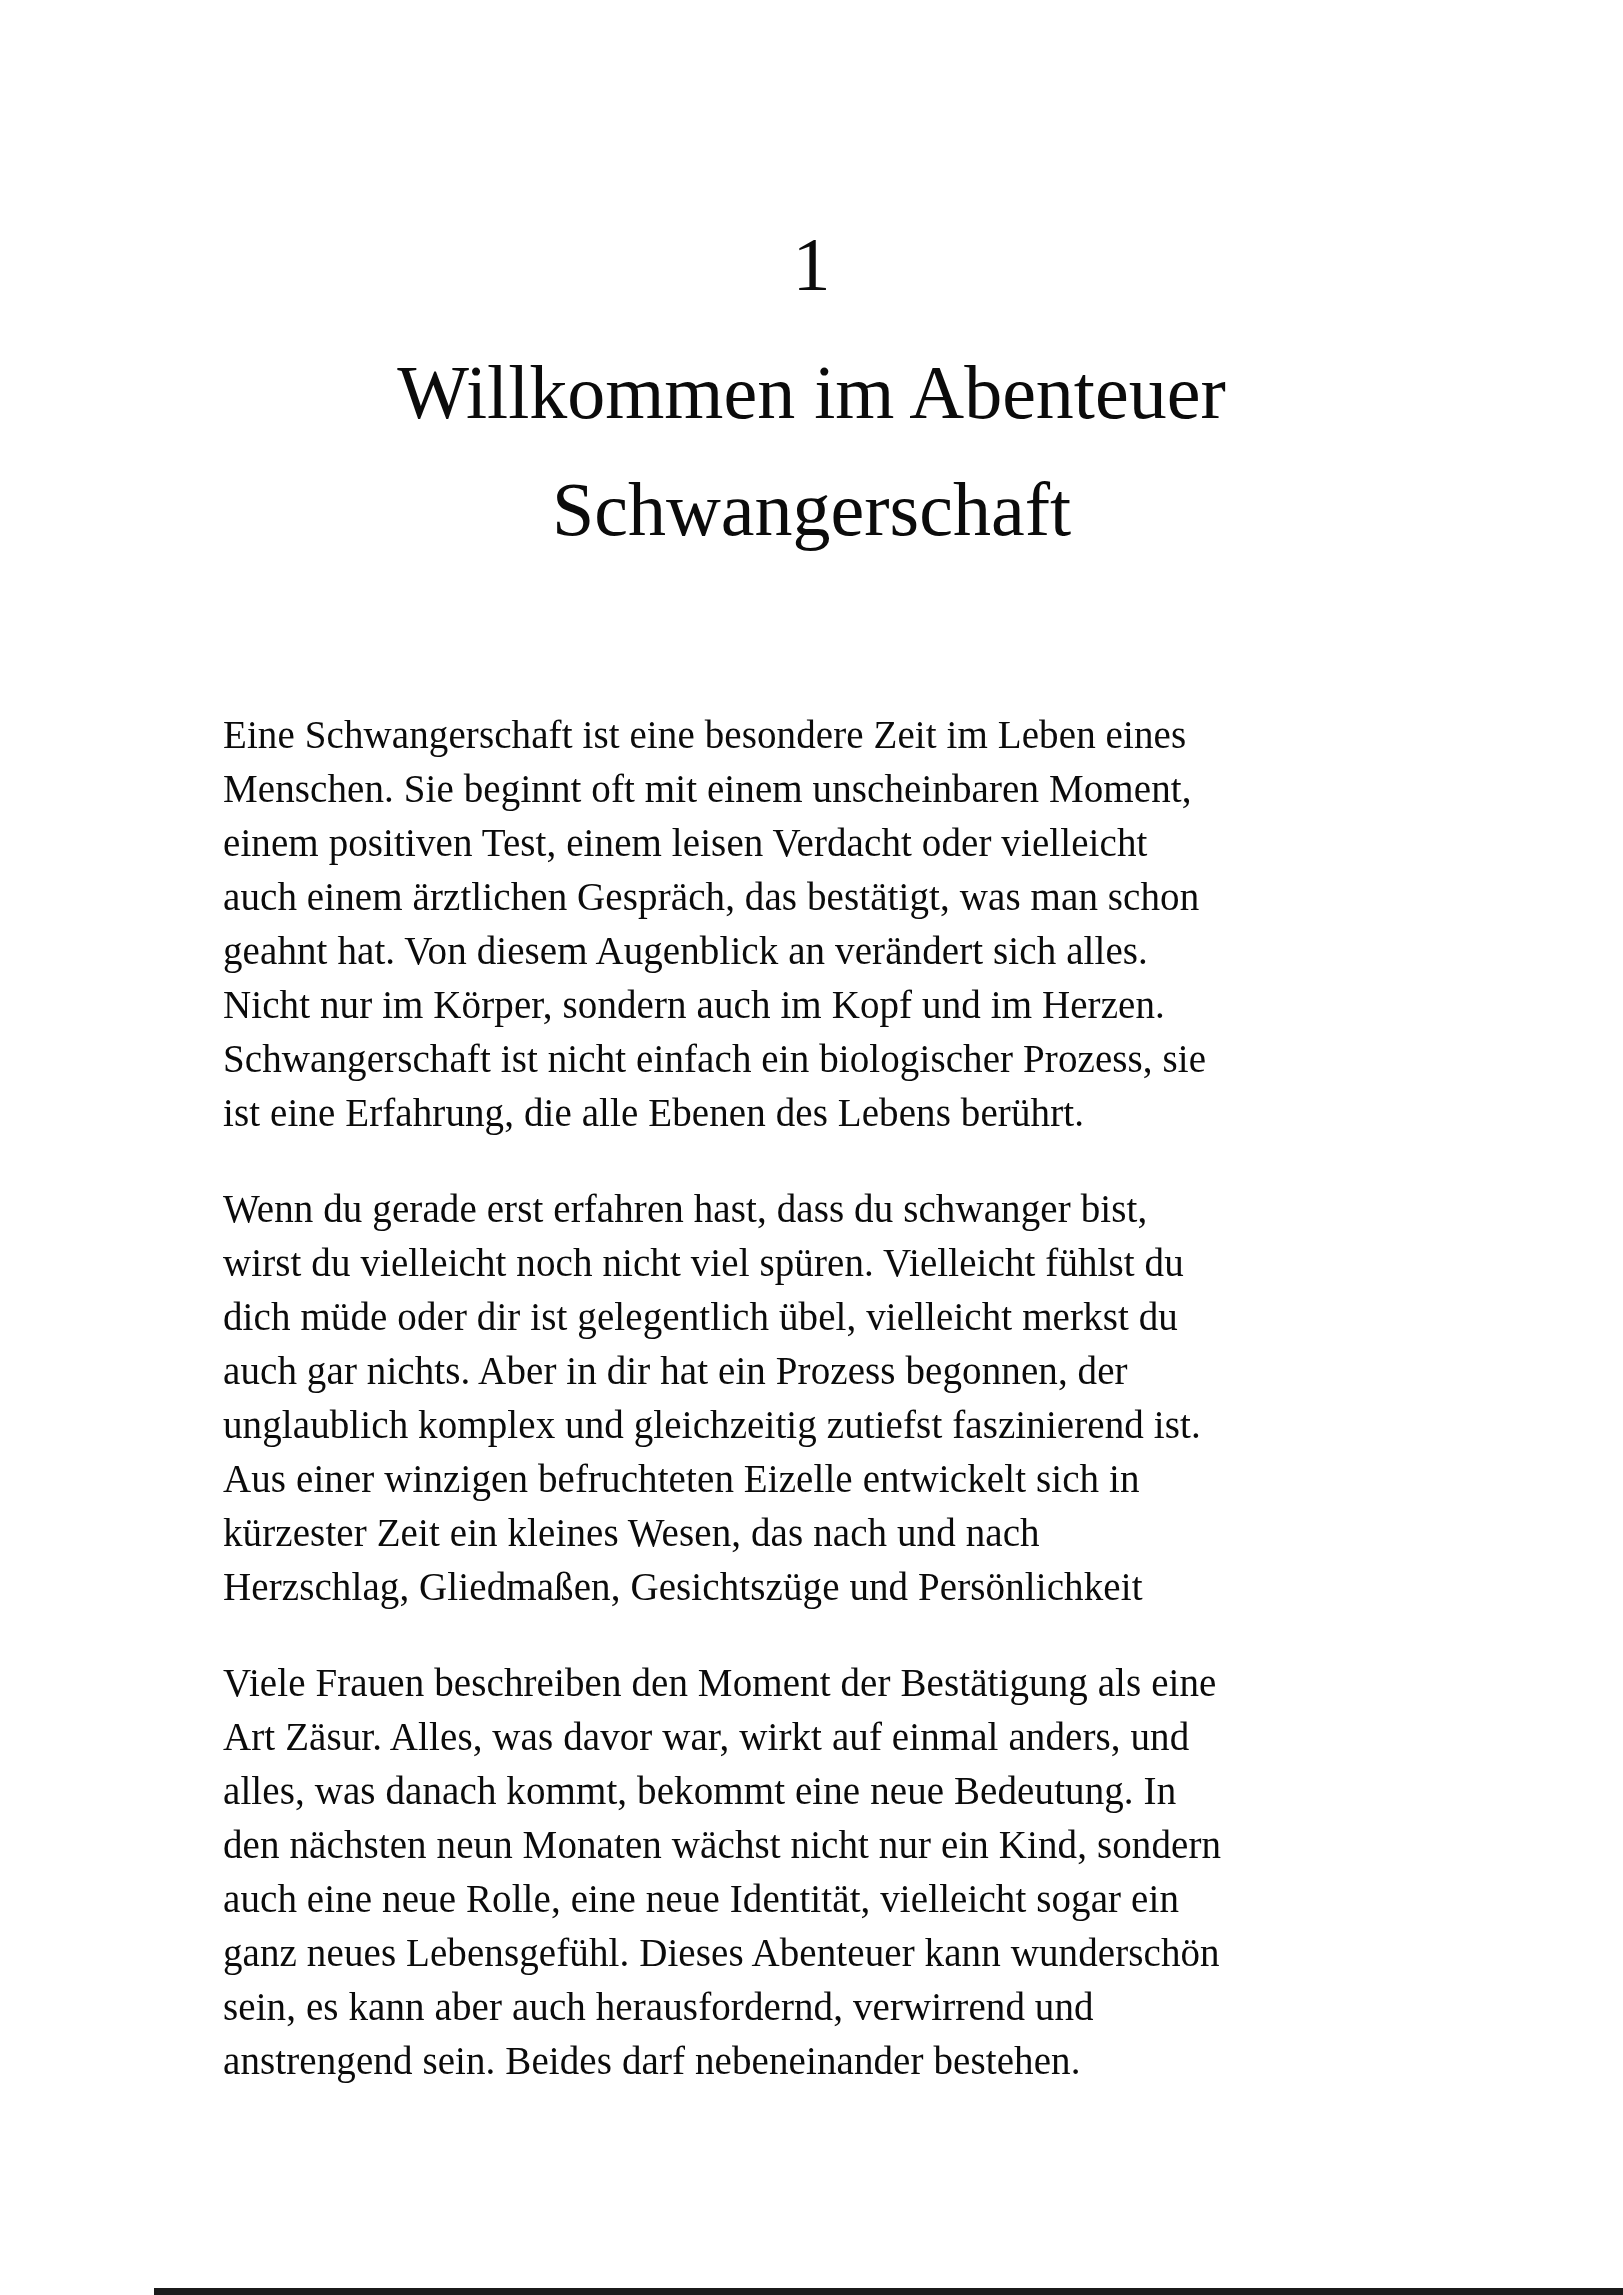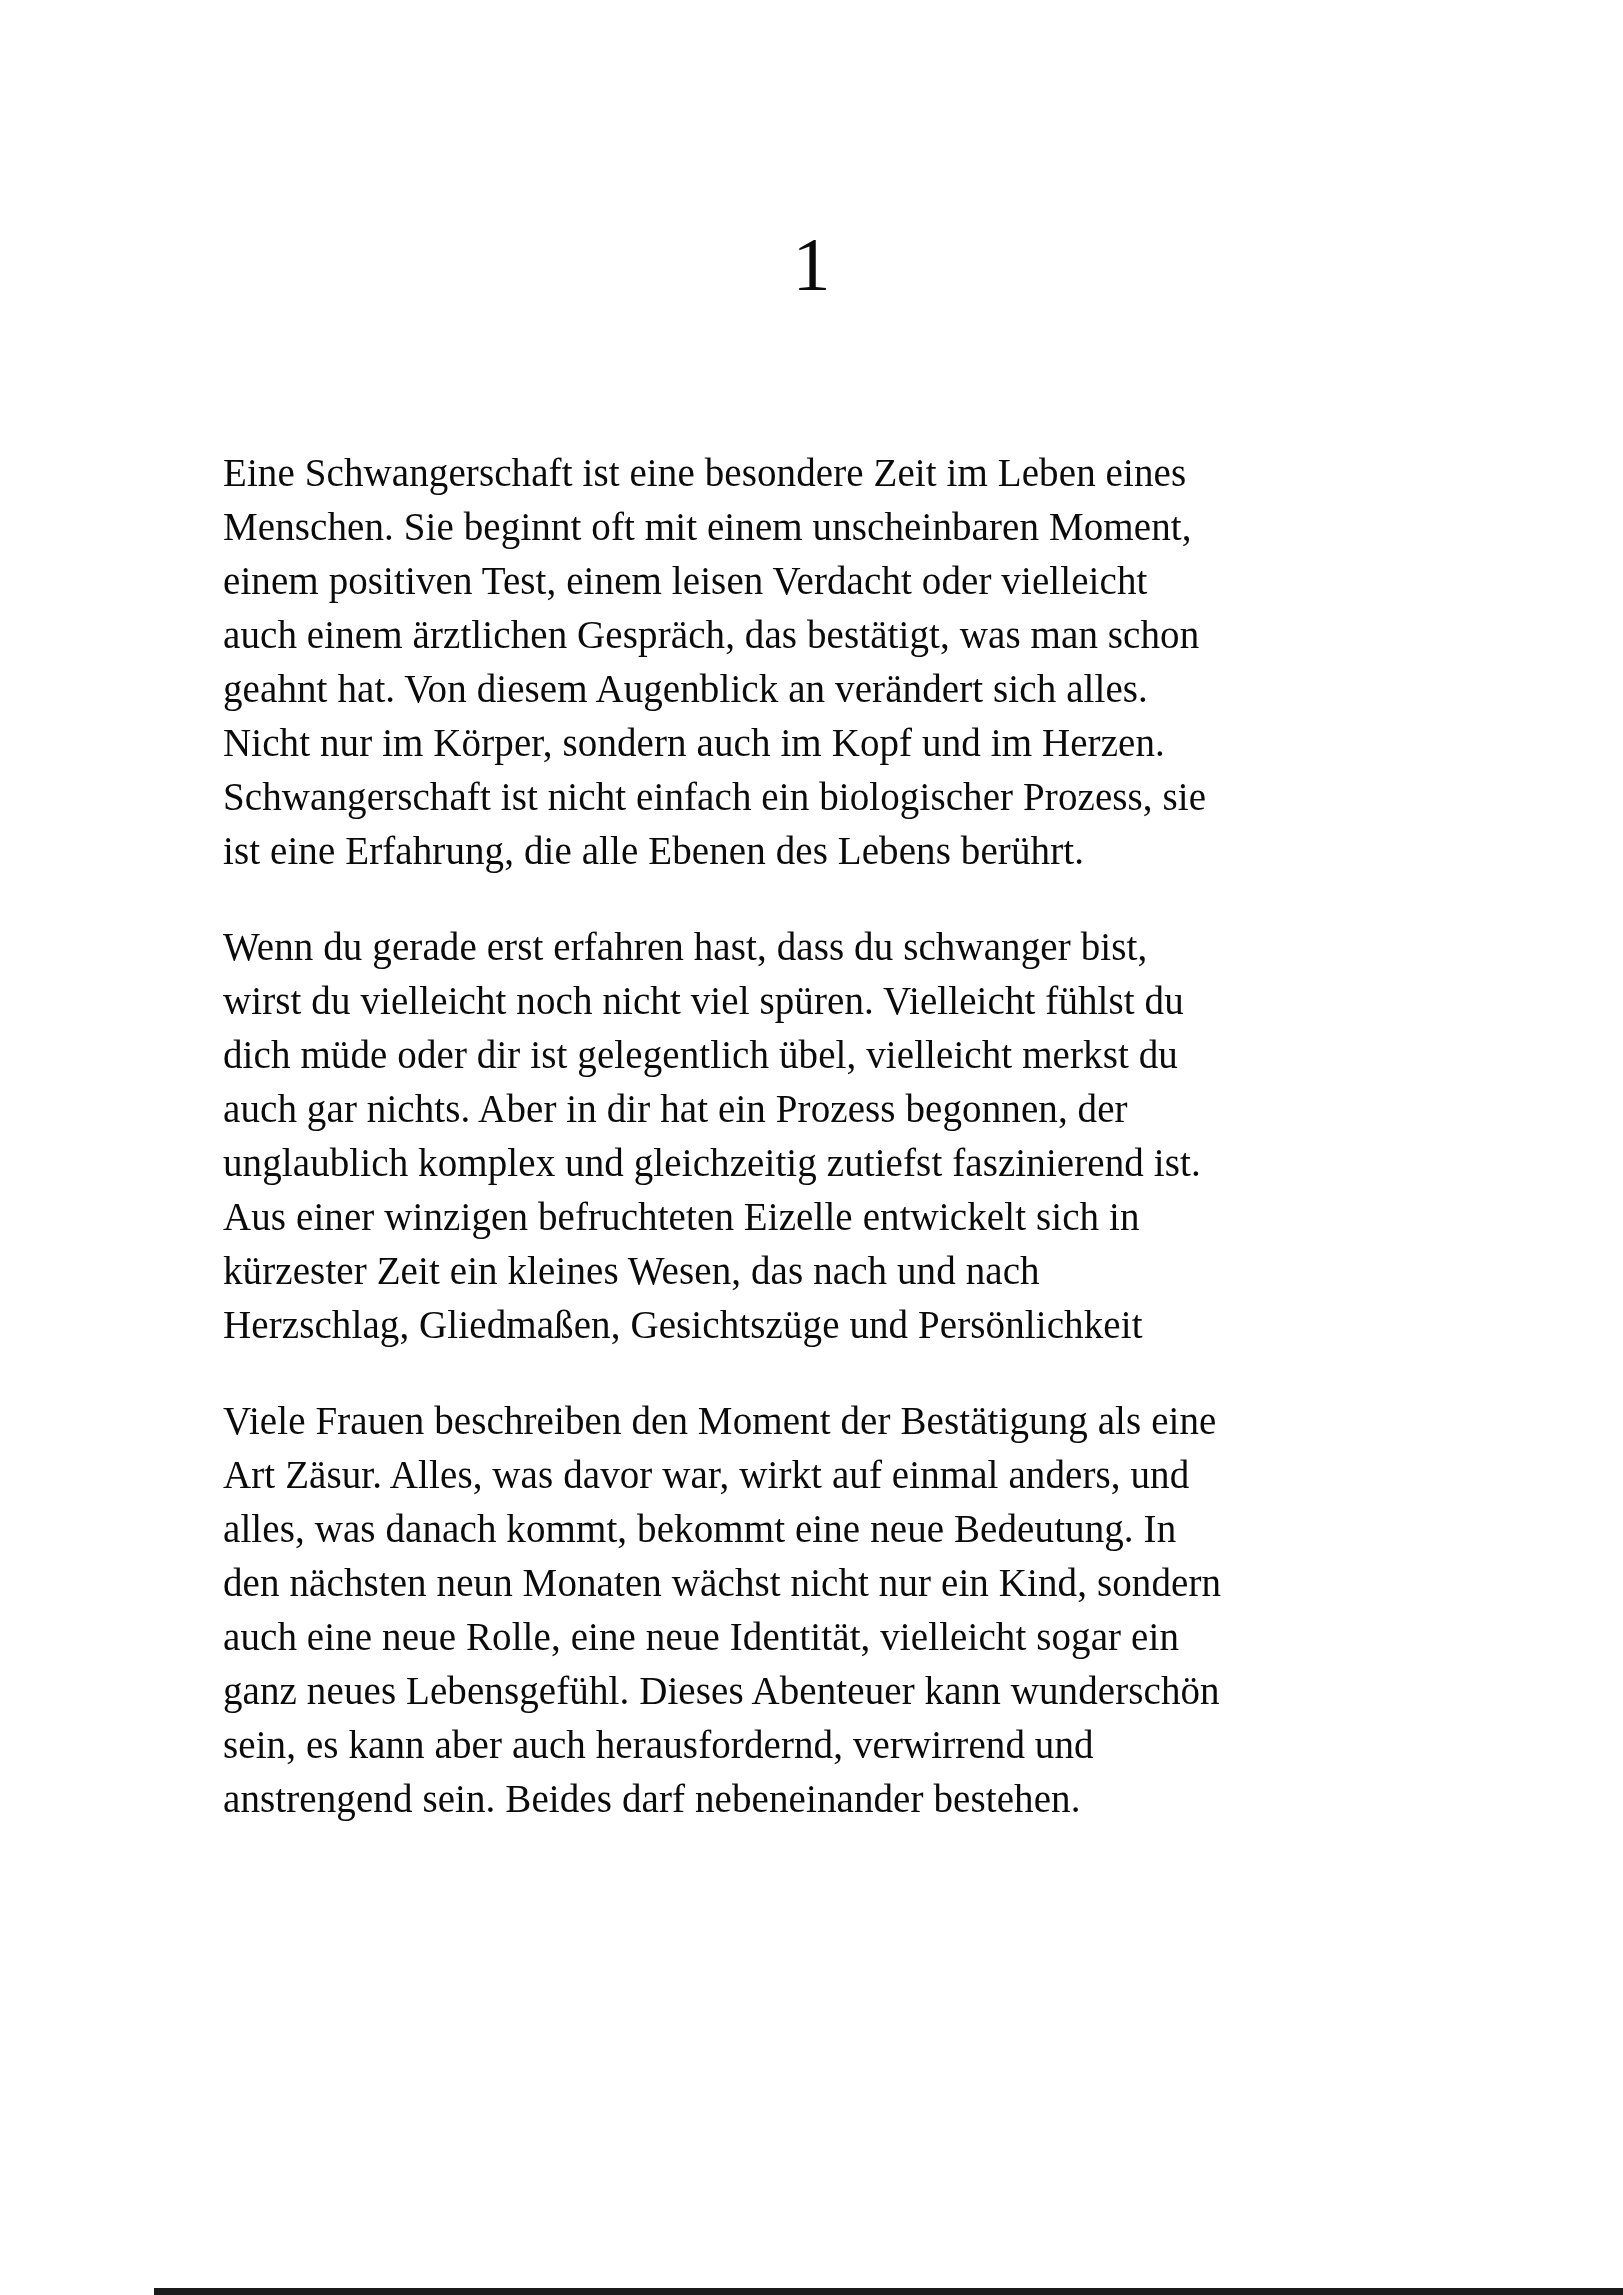--- a/index.html
+++ b/index.html
@@ -53,20 +53,22 @@
     height: 6.8px;
     background: #1b1b1b;
   }
 </style>
 </head>
 <body>
 
 <div class="page">
   <div class="chapter-number">1</div>
 
+  <h1 class="chapter-title">Willkommen im Abenteuer
+Schwangerschaft</h1>
 
   <div class="body-text">
     <p>Eine Schwangerschaft ist eine besondere Zeit im Leben eines
 Menschen. Sie beginnt oft mit einem unscheinbaren Moment,
 einem positiven Test, einem leisen Verdacht oder vielleicht
 auch einem ärztlichen Gespräch, das bestätigt, was man schon
 geahnt hat. Von diesem Augenblick an verändert sich alles.
 Nicht nur im Körper, sondern auch im Kopf und im Herzen.
 Schwangerschaft ist nicht einfach ein biologischer Prozess, sie
 ist eine Erfahrung, die alle Ebenen des Lebens berührt.</p>

